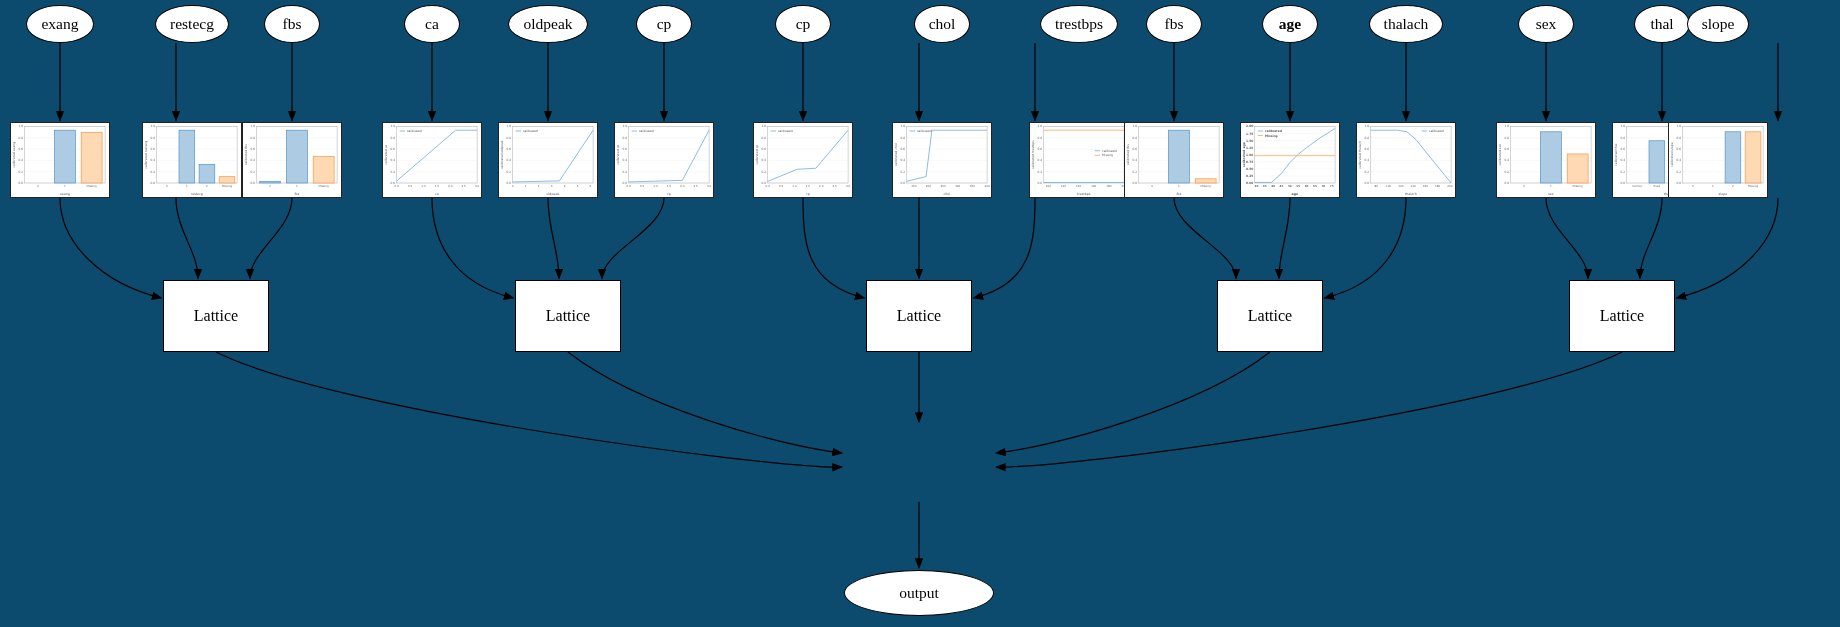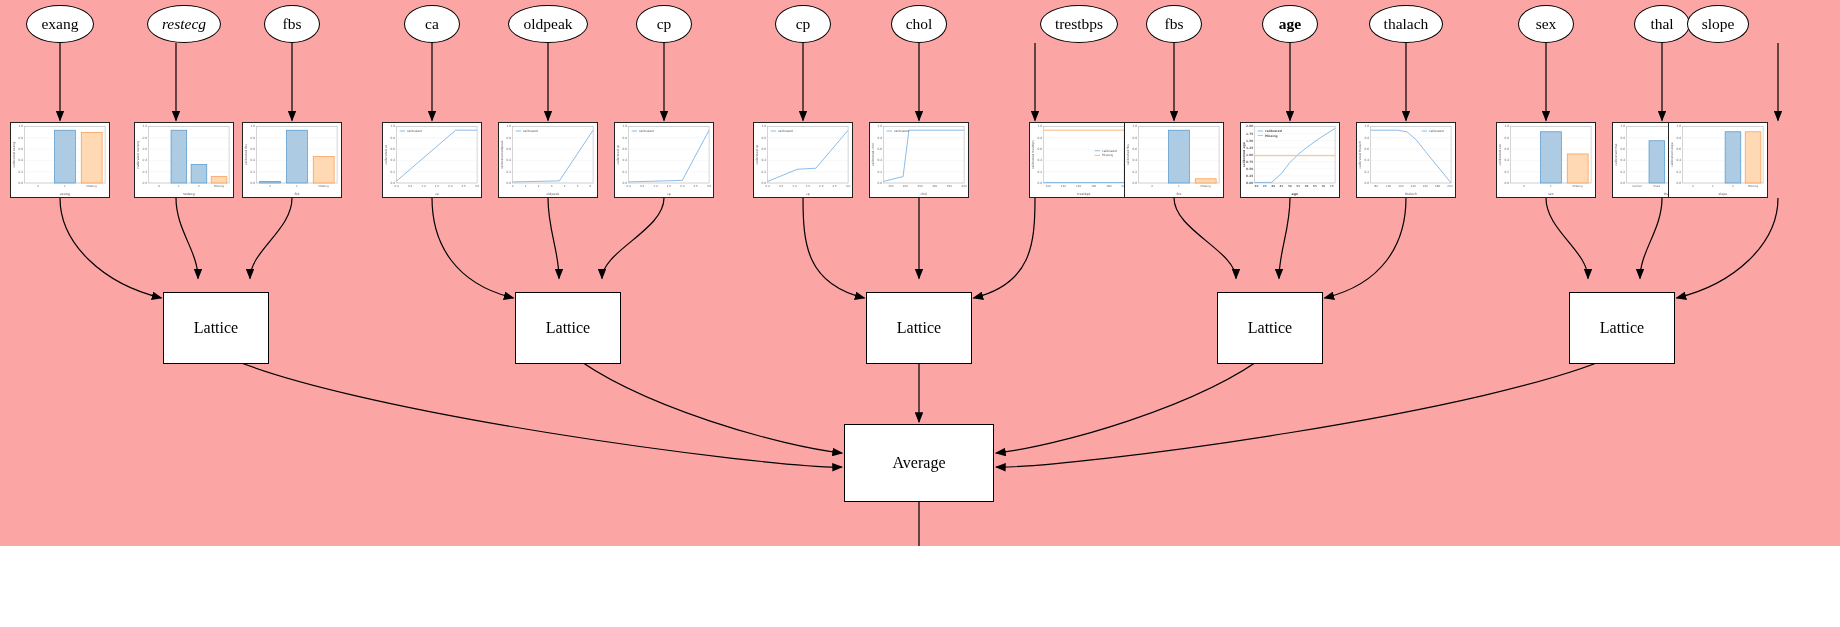--- a/index.html
+++ b/index.html
@@ -1,38 +1,38 @@
 <!DOCTYPE html>
 <html><head>
 <meta charset="utf-8">
 <style>
   html,body{margin:0;padding:0;background:#ffffff;}
   .canvas{
-    position:relative;width:1840px;height:546px;background:#fca5a5;
+    position:relative;width:1840px;height:627px;background:#0c4a6e;
     font-family:"Liberation Serif","DejaVu Serif",serif;overflow:hidden;
   }
   #edges{position:absolute;left:0;top:0;width:1840px;height:627px;pointer-events:none;}
   .col{position:absolute;top:0;}
   .feature{
     height:38px;min-width:56px;width:max-content;box-sizing:border-box;
     padding:0 14px;margin:5px auto 0;background:#fff;border:1px solid #000;
     border-radius:50%;display:flex;align-items:center;justify-content:center;
     font-size:15.5px;color:#000;position:relative;z-index:2;
   }
   .chartbox{
     position:absolute;top:122px;left:50%;transform:translateX(-50%);
     width:100px;height:76px;box-sizing:border-box;border:1.4px solid #222;
     background:#fff;z-index:2;
   }
   .chartbox svg{display:block;width:100%;height:100%;}
   .box{
     position:absolute;box-sizing:border-box;border:1px solid #000;background:#fff;
     display:flex;align-items:center;justify-content:center;font-size:16px;color:#000;z-index:2;
   }
-  .lattice{top:292px;width:106px;height:72px;}
+  .lattice{top:280px;width:106px;height:72px;}
   #average{left:844px;top:424px;width:150px;height:78px;}
   #output{
     position:absolute;left:844px;top:570px;width:150px;height:46px;box-sizing:border-box;
     border:1px solid #000;border-radius:50%;background:#fff;
     display:flex;align-items:center;justify-content:center;font-size:15.5px;z-index:2;
   }
 </style>
 </head>
 <body>
 
@@ -101,21 +101,21 @@
             <text x="4" y="31.75" text-anchor="middle" font-size="3.1" fill="#555" transform="rotate(-90 4 31.75)" font-family="&quot;DejaVu Sans&quot;,sans-serif">calibrated exang</text>
             <text x="27.666666666666664" y="64" text-anchor="middle" font-size="2.8" fill="#666" font-family="&quot;DejaVu Sans&quot;,sans-serif">0</text>
             <rect x="44.34" y="7.196261682242991" width="21.32" height="52.80373831775701" fill="#aecbe4" stroke="#4f94c9" stroke-width="0.7"></rect>
             <text x="55" y="64" text-anchor="middle" font-size="2.8" fill="#666" font-family="&quot;DejaVu Sans&quot;,sans-serif">1</text>
             <rect x="71.67333333333333" y="9.308411214953281" width="21.32" height="50.69158878504672" fill="#ffd9b3" stroke="#f79646" stroke-width="0.7"></rect>
             <text x="82.33333333333333" y="64" text-anchor="middle" font-size="2.8" fill="#666" font-family="&quot;DejaVu Sans&quot;,sans-serif">Missing</text>
             <text x="55" y="72.5" text-anchor="middle" font-size="3.3" fill="#555" font-family="&quot;DejaVu Sans&quot;,sans-serif">exang</text>
           </svg>
         </div>
       </div>
-      <div class="col" style="left: 132px; width: 104px; font-style: italic;">
+      <div class="col" style="left: 140px; width: 104px;">
         <div class="feature">restecg</div>
         <div class="chartbox">
           <svg viewBox="0 0 100 74" preserveAspectRatio="none">
             <line x1="14" y1="60" x2="96" y2="60" stroke="#ececec" stroke-width="0.4"></line>
             <text x="12.5" y="61" text-anchor="end" font-size="3" fill="#666" font-family="&quot;DejaVu Sans&quot;,sans-serif">0.0</text>
             <line x1="14" y1="48.7" x2="96" y2="48.7" stroke="#ececec" stroke-width="0.4"></line>
             <text x="12.5" y="49.7" text-anchor="end" font-size="3" fill="#666" font-family="&quot;DejaVu Sans&quot;,sans-serif">0.2</text>
             <line x1="14" y1="37.4" x2="96" y2="37.4" stroke="#ececec" stroke-width="0.4"></line>
             <text x="12.5" y="38.4" text-anchor="end" font-size="3" fill="#666" font-family="&quot;DejaVu Sans&quot;,sans-serif">0.4</text>
             <line x1="14" y1="26.1" x2="96" y2="26.1" stroke="#ececec" stroke-width="0.4"></line>
@@ -288,21 +288,21 @@
             <text x="68.66666666666666" y="64" text-anchor="middle" font-size="2.8" fill="#666" font-family="&quot;DejaVu Sans&quot;,sans-serif">2.0</text>
             <text x="82.33333333333334" y="64" text-anchor="middle" font-size="2.8" fill="#666" font-family="&quot;DejaVu Sans&quot;,sans-serif">2.5</text>
             <text x="96" y="64" text-anchor="middle" font-size="2.8" fill="#666" font-family="&quot;DejaVu Sans&quot;,sans-serif">3.0</text>
             <polyline points="14.00,58.42 44.07,46.27 63.20,45.21 96.00,7.20" fill="none" stroke="#7db4e4" stroke-width="0.9"></polyline>
             <line x1="17" y1="8" x2="22.5" y2="8" stroke="#7db4e4" stroke-width="0.9"></line>
             <text x="24.5" y="9.1" font-size="3" fill="#555" font-family="&quot;DejaVu Sans&quot;,sans-serif">calibrated</text>
             <text x="55" y="72.5" text-anchor="middle" font-size="3.3" fill="#555" font-family="&quot;DejaVu Sans&quot;,sans-serif">cp</text>
           </svg>
         </div>
       </div>
-      <div class="col" style="left: 867px; width: 104px;">
+      <div class="col" style="left: 890px; width: 104px;">
         <div class="feature">chol</div>
         <div class="chartbox">
           <svg viewBox="0 0 100 74" preserveAspectRatio="none">
             <line x1="14" y1="60" x2="96" y2="60" stroke="#ececec" stroke-width="0.4"></line>
             <text x="12.5" y="61" text-anchor="end" font-size="3" fill="#666" font-family="&quot;DejaVu Sans&quot;,sans-serif">0.0</text>
             <line x1="14" y1="48.7" x2="96" y2="48.7" stroke="#ececec" stroke-width="0.4"></line>
             <text x="12.5" y="49.7" text-anchor="end" font-size="3" fill="#666" font-family="&quot;DejaVu Sans&quot;,sans-serif">0.2</text>
             <line x1="14" y1="37.4" x2="96" y2="37.4" stroke="#ececec" stroke-width="0.4"></line>
             <text x="12.5" y="38.4" text-anchor="end" font-size="3" fill="#666" font-family="&quot;DejaVu Sans&quot;,sans-serif">0.4</text>
             <line x1="14" y1="26.1" x2="96" y2="26.1" stroke="#ececec" stroke-width="0.4"></line>
@@ -544,16 +544,16 @@
             <rect x="57.255" y="8.780373831775705" width="15.99" height="51.219626168224295" fill="#aecbe4" stroke="#4f94c9" stroke-width="0.7"></rect>
             <text x="65.25" y="64" text-anchor="middle" font-size="2.8" fill="#666" font-family="&quot;DejaVu Sans&quot;,sans-serif">2</text>
             <rect x="77.755" y="8.780373831775705" width="15.99" height="51.219626168224295" fill="#ffd9b3" stroke="#f79646" stroke-width="0.7"></rect>
             <text x="85.75" y="64" text-anchor="middle" font-size="2.8" fill="#666" font-family="&quot;DejaVu Sans&quot;,sans-serif">Missing</text>
             <text x="55" y="72.5" text-anchor="middle" font-size="3.3" fill="#555" font-family="&quot;DejaVu Sans&quot;,sans-serif">slope</text>
           </svg>
         </div>
       </div>
       <div class="box lattice" style="left: 1569px; width: 106px;">Lattice</div>
     </div>
-  <div id="average" class="box">
-    <span>Average</span>
+  <div id="output">
+    <span>output</span>
   </div>
 </div>
 
 </body></html>

